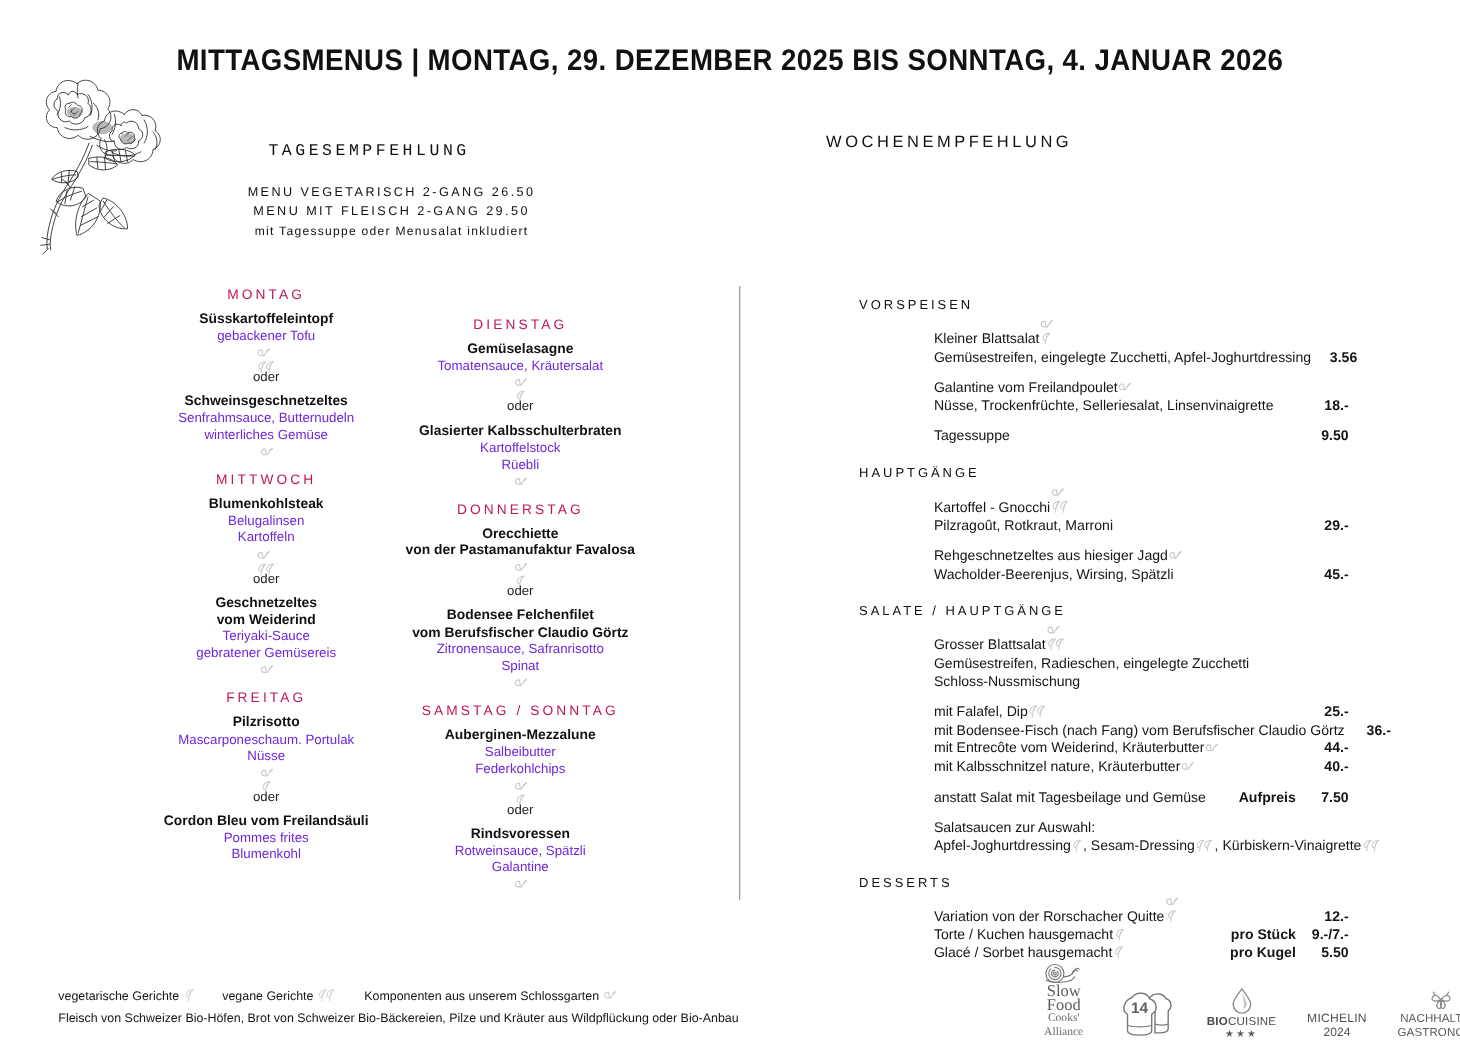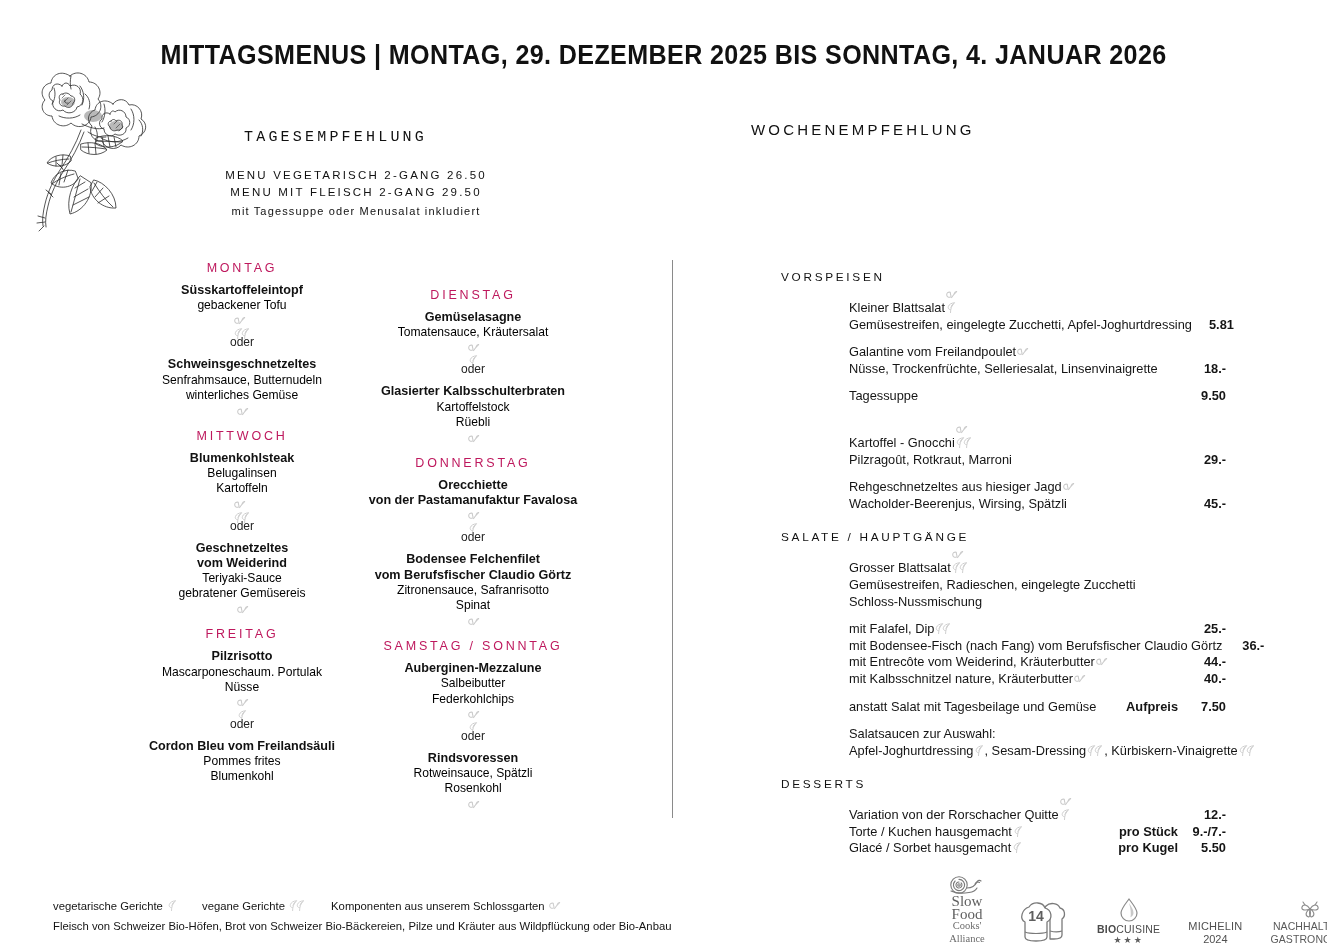--- a/index.html
+++ b/index.html
@@ -69,21 +69,21 @@
 
   .day-block{margin-bottom:0;}
   .day-head{
     font-size:12.5px;letter-spacing:2.8px;color:#be185d;
     margin:0 0 8px 0;white-space:nowrap;font-weight:400;
   }
   .dish-name{
     font-size:12.6px;font-weight:700;color:#111;line-height:15.2px;
   }
   .dish-sub{
-    font-size:12.1px;color:#000000;line-height:15.2px;font-weight:400;
+    font-size:12.1px;color:#6d28d9;line-height:15.2px;font-weight:400;
   }
   .sym{
     display:block;line-height:14px;height:14px;margin:1px 0 0 0;
   }
   .oder{
     font-size:12px;color:#222;margin:7px 0 8px 0;line-height:14px;
   }
   .gap-after{height:11px;}
 
   
@@ -417,21 +417,21 @@
                   <path d="M5.5 11.6 C5.5 8 6.4 4.6 9.3 1.8"></path>
                   <path d="M9.3 1.8 C6.4 1.9 4 3.4 3.3 5.6 C2.8 7.2 3.6 8.5 5.2 8.6"></path>
                   <path d="M7.4 4 L5.9 6.4 M8.4 2.8 L6.6 5"></path>
                 </g>
               </svg></span></div>
         </div>
         <div class="oder">oder</div>
         <div>
           <div class="dish-name">Rindsvoressen</div>
           <div class="dish-sub">Rotweinsauce, Spätzli</div>
-          <div class="dish-sub">Rosenkohl</div>
+          <div class="dish-sub">Galantine</div>
           <div class="sym"><span class="glyph"><svg width="13" height="13" viewBox="0 0 13 13">
                 <g fill="none" stroke="#9e9e9e" stroke-width="1.05" stroke-linecap="round" stroke-linejoin="round">
                   <path d="M5.3 4.2 C3 3.8 1.6 5 1.7 6.9 C1.8 8.6 3.3 9.6 5.2 9.2 C5.9 9 6.2 8.4 5.9 7.6 C5.6 6.7 5.3 5.4 5.3 4.2 Z"></path>
                   <path d="M6.6 9.6 C7.8 7.6 9.6 5.4 11.6 3.6"></path>
                   <path d="M11.6 3.6 C10.4 3.9 9.6 4.6 9.2 5.6"></path>
                 </g>
               </svg></span></div>
         </div>
         <div class="gap-after"></div>
       </div>
@@ -454,21 +454,21 @@
                     <path d="M9.3 1.8 C6.4 1.9 4 3.4 3.3 5.6 C2.8 7.2 3.6 8.5 5.2 8.6"></path>
                     <path d="M7.4 4 L5.9 6.4 M8.4 2.8 L6.6 5"></path>
                   </g>
                 </svg></span></span>
             <span class="spacer"></span>
             <span class="price"></span>
           </div>
           <div class="item-row">
             <span class="txt">Gemüsestreifen, eingelegte Zucchetti, Apfel-Joghurtdressing</span>
             <span class="spacer"></span>
-            <span class="price">5.81</span>
+            <span class="price">3.56</span>
           </div>
         </div>
         <div class="blank"></div>
         <div class="item">
           <div class="item-row">
             <span class="txt">Galantine vom Freilandpoulet<span class="glyph"><svg width="13" height="13" viewBox="0 0 13 13">
                   <g fill="none" stroke="#9e9e9e" stroke-width="1.05" stroke-linecap="round" stroke-linejoin="round">
                     <path d="M5.3 4.2 C3 3.8 1.6 5 1.7 6.9 C1.8 8.6 3.3 9.6 5.2 9.2 C5.9 9 6.2 8.4 5.9 7.6 C5.6 6.7 5.3 5.4 5.3 4.2 Z"></path>
                     <path d="M6.6 9.6 C7.8 7.6 9.6 5.4 11.6 3.6"></path>
                     <path d="M11.6 3.6 C10.4 3.9 9.6 4.6 9.2 5.6"></path>
@@ -486,20 +486,21 @@
         <div class="blank"></div>
         <div class="item">
           <div class="item-row">
             <span class="txt">Tagessuppe</span>
             <span class="spacer"></span>
             <span class="price">9.50</span>
           </div>
         </div>
       </div>
       <div class="sec-gap"></div>
+      <div class="menu-sec">HAUPTGÄNGE</div>
       <div class="menu-items">
         <div class="item">
           <div class="item-row">
             <span class="txt">Kartoffel - Gnocchi<span class="glyph"><svg width="13" height="13" viewBox="0 0 13 13">
                   <g fill="none" stroke="#9e9e9e" stroke-width="1.05" stroke-linecap="round" stroke-linejoin="round">
                     <path d="M5.3 4.2 C3 3.8 1.6 5 1.7 6.9 C1.8 8.6 3.3 9.6 5.2 9.2 C5.9 9 6.2 8.4 5.9 7.6 C5.6 6.7 5.3 5.4 5.3 4.2 Z"></path>
                     <path d="M6.6 9.6 C7.8 7.6 9.6 5.4 11.6 3.6"></path>
                     <path d="M11.6 3.6 C10.4 3.9 9.6 4.6 9.2 5.6"></path>
                   </g>
                 </svg><svg width="18" height="13" viewBox="0 0 18 13">

